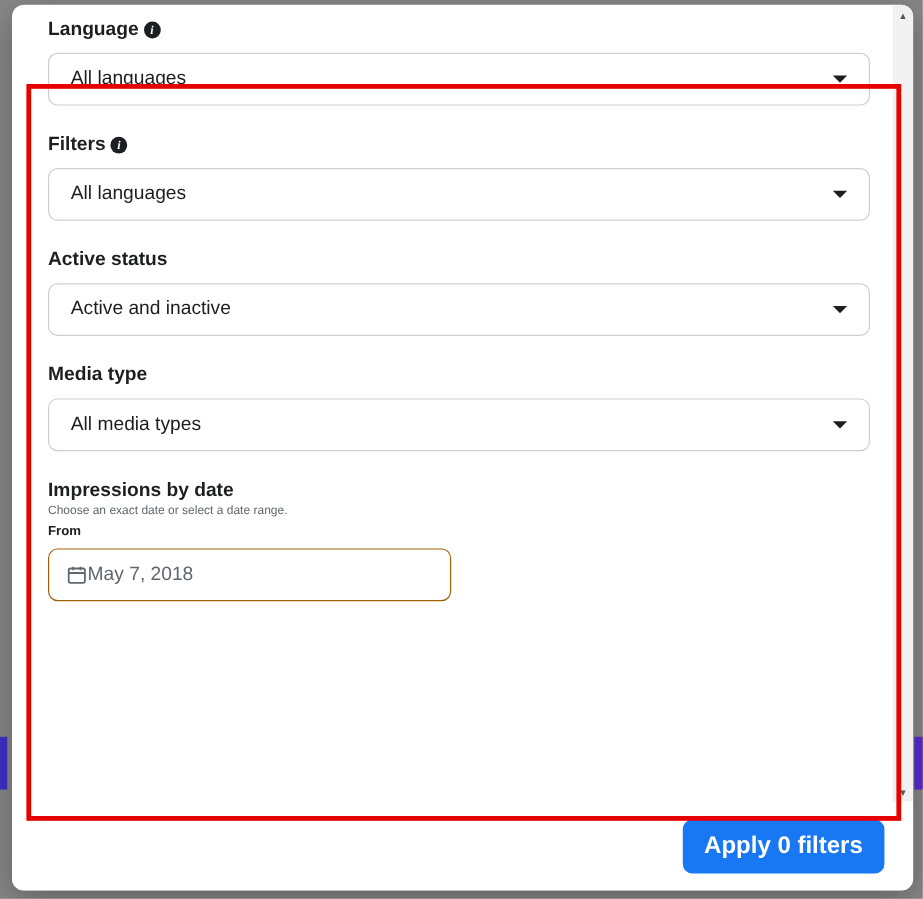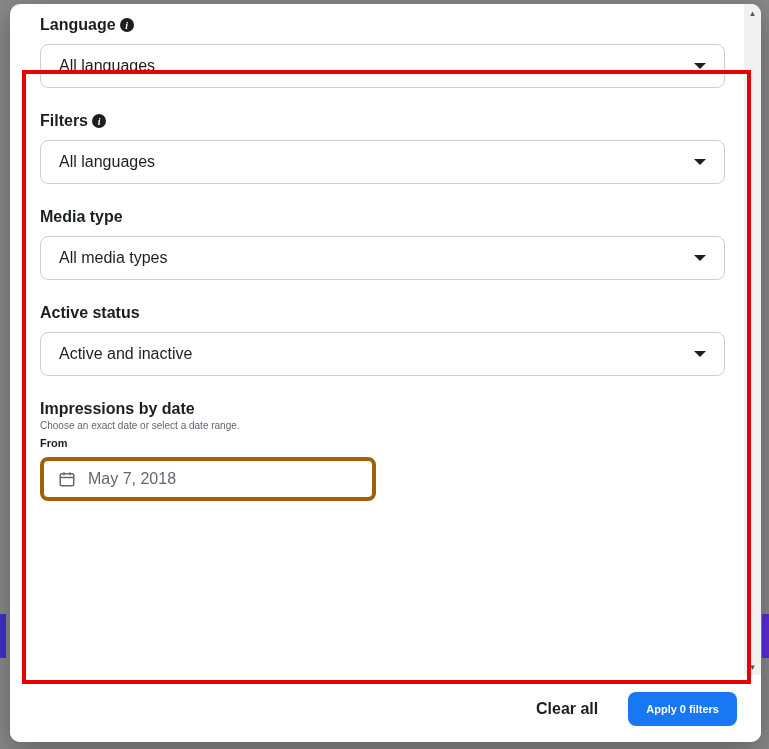--- a/index.html
+++ b/index.html
@@ -174,27 +174,26 @@
       margin-top: 6px;
     }
     .date-col { flex: 1; }
     .date-label {
       font-size: 11px;
       font-weight: 700;
       color: #1c1e21;
       margin-bottom: 8px;
     }
     .date-box {
-      border: 4px solid #a16207;
+      border: 1px solid #a16207;
       border-radius: 8px;
       height: 44px;
       display: flex;
       align-items: center;
       padding: 0 14px;
-      gap: 12px;
       color: #606770;
       font-size: 16px;
       overflow: hidden;
     }
     .cal-icon { width: 18px; height: 18px; flex-shrink: 0; color: #606770; }
     .modal-footer {
       display: flex;
       align-items: center;
       justify-content: flex-end;
       gap: 16px;
@@ -206,21 +205,21 @@
       font-size: 16px;
       font-weight: 600;
       color: #1c1e21;
       background: transparent;
       border: none;
       padding: 10px 14px;
       border-radius: 6px;
       cursor: pointer;
     }
     .btn-apply {
-      font-size: 11px;
+      font-size: 20px;
       font-weight: 700;
       color: #fff;
       background: #1877f2;
       border: none;
       padding: 11px 18px;
       border-radius: 8px;
       cursor: pointer;
     }
     .clip-body {
       height: 598px;
@@ -264,34 +263,34 @@
           <span class="info-icon">i</span>
         </div>
         <div class="select-box">
           <span class="select-value">All languages</span>
           <span class="caret-down"></span>
         </div>
       </div>
 
       <div class="field-block">
         <div class="field-label-row">
+          <span class="field-label">Active status</span>
+        </div>
+        <div class="select-box">
+          <span class="select-value">Active and inactive</span>
+          <span class="caret-down"></span>
+        </div>
+      </div>
+
+      <div class="field-block">
+        <div class="field-label-row">
           <span class="field-label">Media type</span>
         </div>
         <div class="select-box">
           <span class="select-value">All media types</span>
-          <span class="caret-down"></span>
-        </div>
-      </div>
-
-      <div class="field-block">
-        <div class="field-label-row">
-          <span class="field-label">Active status</span>
-        </div>
-        <div class="select-box">
-          <span class="select-value">Active and inactive</span>
           <span class="caret-down"></span>
         </div>
       </div>
 
       <div class="field-block" style="margin-bottom:8px;">
         <div class="field-label-row" style="margin-bottom:2px;">
           <span class="field-label">Impressions by date</span>
         </div>
         <div class="field-sub">Choose an exact date or select a date range.</div>
         <div class="date-row">
@@ -310,18 +309,17 @@
           <div class="date-col">
           </div>
         </div>
       </div>
 
     </div>
     </div>
   </div>
 
   <div class="modal-footer">
-    <button class="btn-clear">Clear all</button>
     <button class="btn-apply">Apply 0 filters</button>
   </div>
 
   <div class="highlight-frame"></div>
 </div>
 
 </body></html>

